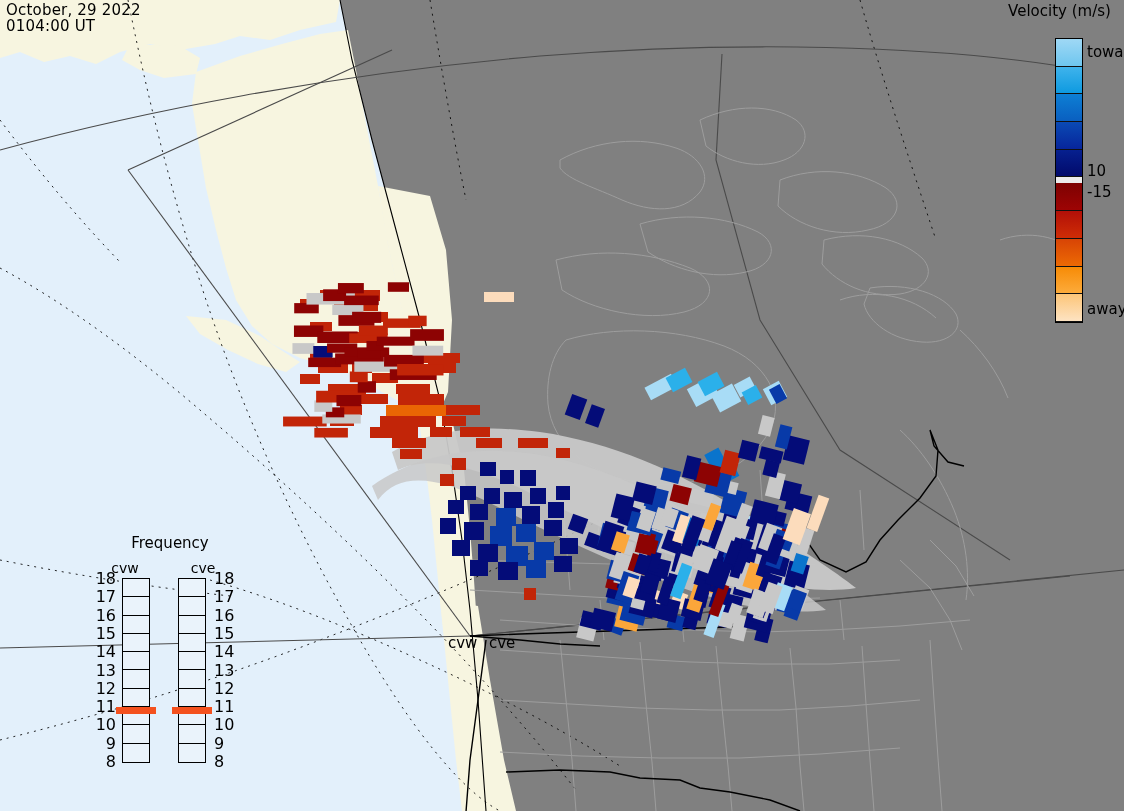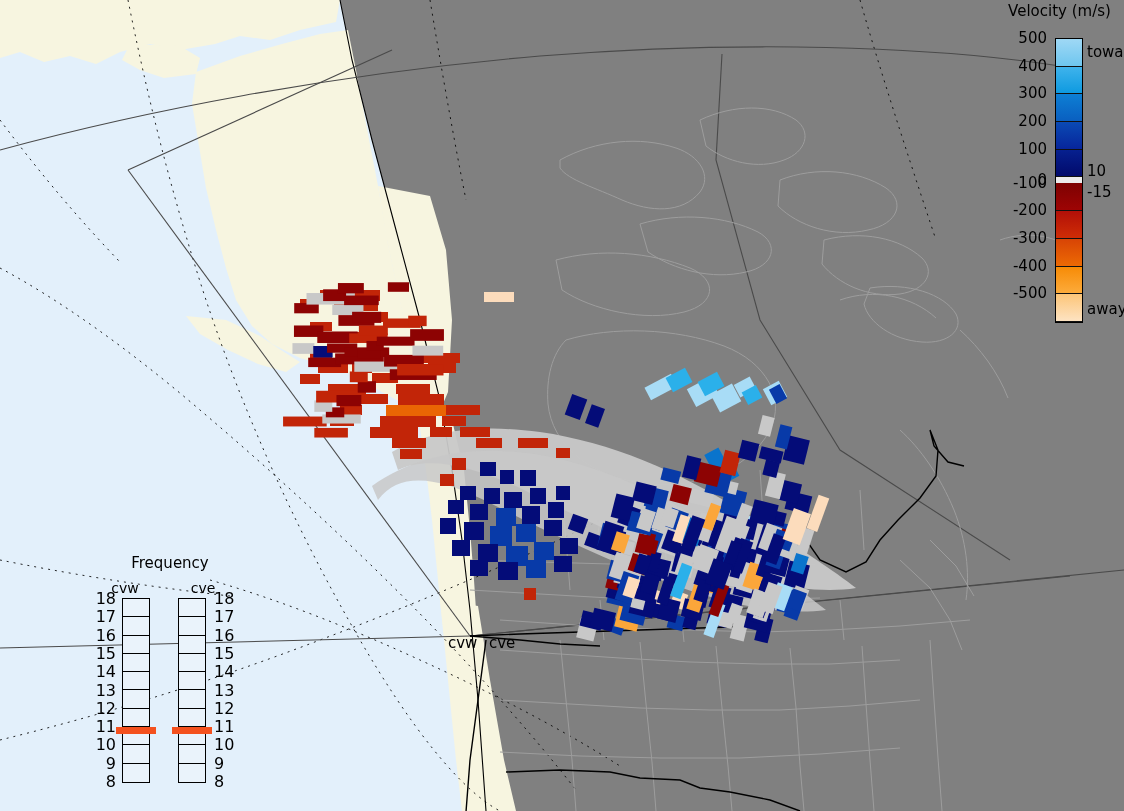--- a/index.html
+++ b/index.html
@@ -22,21 +22,21 @@
   #cbbar{position:absolute;left:80px;top:38px;width:28px;height:285px;
          border:1px solid #000;box-sizing:border-box;}
   .cbseg{width:100%;}
   .cbticks{position:absolute;left:0px;top:38px;width:76px;height:285px;}
   .cbtick{position:absolute;right:4px;font-size:15px;color:#000;
           transform:translateY(-50%);white-space:nowrap;}
   .cbside{position:absolute;left:112px;font-size:15px;color:#000;
           transform:translateY(-50%);white-space:nowrap;}
 
   
-  #freqwrap{left:90px;top:554px;width:160px;height:245px;}
+  #freqwrap{left:90px;top:534px;width:160px;height:245px;}
   #freqtitle{position:absolute;left:0;top:0;width:160px;text-align:center;
              font-size:15px;color:#000;}
   .freqcol{position:absolute;top:26px;width:70px;height:210px;}
   .freqname{position:absolute;top:0;width:70px;text-align:center;
             font-size:14px;color:#000;}
   .freqbar{position:absolute;top:18px;width:28px;height:185px;
            background:#eaf3fb;border:1px solid #000;box-sizing:border-box;}
   .freqseg{width:100%;border-bottom:1px solid #000;box-sizing:border-box;}
   .freqseg:last-child{border-bottom:none;}
   .freqlab{position:absolute;font-size:16px;color:#000;
@@ -459,36 +459,24 @@
           <rect x="783.4319687464423" y="590.5965161885118" width="19.729516510725727" height="18.13090419868515" fill="#083aa8" transform="rotate(20 793.2967270018052 599.6619682878544)"></rect>
           <rect x="695.7216835188315" y="546.6318068265132" width="19.704990391482127" height="25.18411255310481" fill="#c8c8c8" transform="rotate(20 705.5741787145726 559.2238631030656)"></rect>
           <rect x="708.6614990460973" y="560.859508556714" width="19.92355347141789" height="26.366020207463773" fill="#040c78" transform="rotate(20 718.6232757818062 574.0425186604459)"></rect>
           <rect x="773.1023312141664" y="584.1440511281342" width="15.820119383661133" height="25.19873714875371" fill="#a8dcf6" transform="rotate(20 781.012390905997 596.743419702511)"></rect>
           <rect x="686.4135360840771" y="516.4668438054932" width="13.501254321775052" height="33.803585537617835" fill="#040c78" transform="rotate(20 693.1641632449647 533.3686365743022)"></rect>
           <rect x="763.1285334113652" y="583.3814812234516" width="14.83322143779752" height="29.17363739627117" fill="#c8c8c8" transform="rotate(20 770.5451441302639 597.9682999215872)"></rect>
         </g>
     </g>
   </svg>
 
+  <div class="ov" id="timestamp"><span>October, 29 2022</span><br><span>0104:00 UT</span></div>
 
   <div class="ov" id="cbwrap">
     <div id="cbtitle">Velocity (m/s)</div>
-    <div class="cbticks" id="cbticks">
-        <div class="cbtick" style="top: 0px;">500</div>
-        <div class="cbtick" style="top: 27.7px;">400</div>
-        <div class="cbtick" style="top: 55.4px;">300</div>
-        <div class="cbtick" style="top: 83.1px;">200</div>
-        <div class="cbtick" style="top: 110.8px;">100</div>
-        <div class="cbtick" style="top: 141.5px;">0</div>
-        <div class="cbtick" style="top: 144.5px;">-100</div>
-        <div class="cbtick" style="top: 172.2px;">-200</div>
-        <div class="cbtick" style="top: 199.9px;">-300</div>
-        <div class="cbtick" style="top: 227.6px;">-400</div>
-        <div class="cbtick" style="top: 255.3px;">-500</div>
-      </div>
     <div id="cbbar">
         <div class="cbseg" style="height: 27.7px; background: linear-gradient(rgb(159, 216, 245), rgb(110, 198, 239)); border-bottom: 1px solid rgb(17, 17, 17); box-sizing: border-box;"></div>
         <div class="cbseg" style="height: 27.7px; background: linear-gradient(rgb(63, 179, 236), rgb(14, 154, 224)); border-bottom: 1px solid rgb(17, 17, 17); box-sizing: border-box;"></div>
         <div class="cbseg" style="height: 27.7px; background: linear-gradient(rgb(13, 127, 212), rgb(10, 95, 192)); border-bottom: 1px solid rgb(17, 17, 17); box-sizing: border-box;"></div>
         <div class="cbseg" style="height: 27.7px; background: linear-gradient(rgb(10, 74, 180), rgb(7, 37, 155)); border-bottom: 1px solid rgb(17, 17, 17); box-sizing: border-box;"></div>
         <div class="cbseg" style="height: 27.7px; background: linear-gradient(rgb(6, 32, 143), rgb(2, 10, 107)); border-bottom: 1px solid rgb(17, 17, 17); box-sizing: border-box;"></div>
         <div class="cbseg" style="height: 6px; background: rgb(236, 236, 236);"></div>
         <div class="cbseg" style="height: 27.7px; background: linear-gradient(rgb(125, 2, 2), rgb(158, 4, 4)); border-bottom: 1px solid rgb(17, 17, 17); box-sizing: border-box;"></div>
         <div class="cbseg" style="height: 27.7px; background: linear-gradient(rgb(178, 16, 8), rgb(207, 45, 6)); border-bottom: 1px solid rgb(17, 17, 17); box-sizing: border-box;"></div>
         <div class="cbseg" style="height: 27.7px; background: linear-gradient(rgb(216, 68, 5), rgb(236, 106, 4)); border-bottom: 1px solid rgb(17, 17, 17); box-sizing: border-box;"></div>

